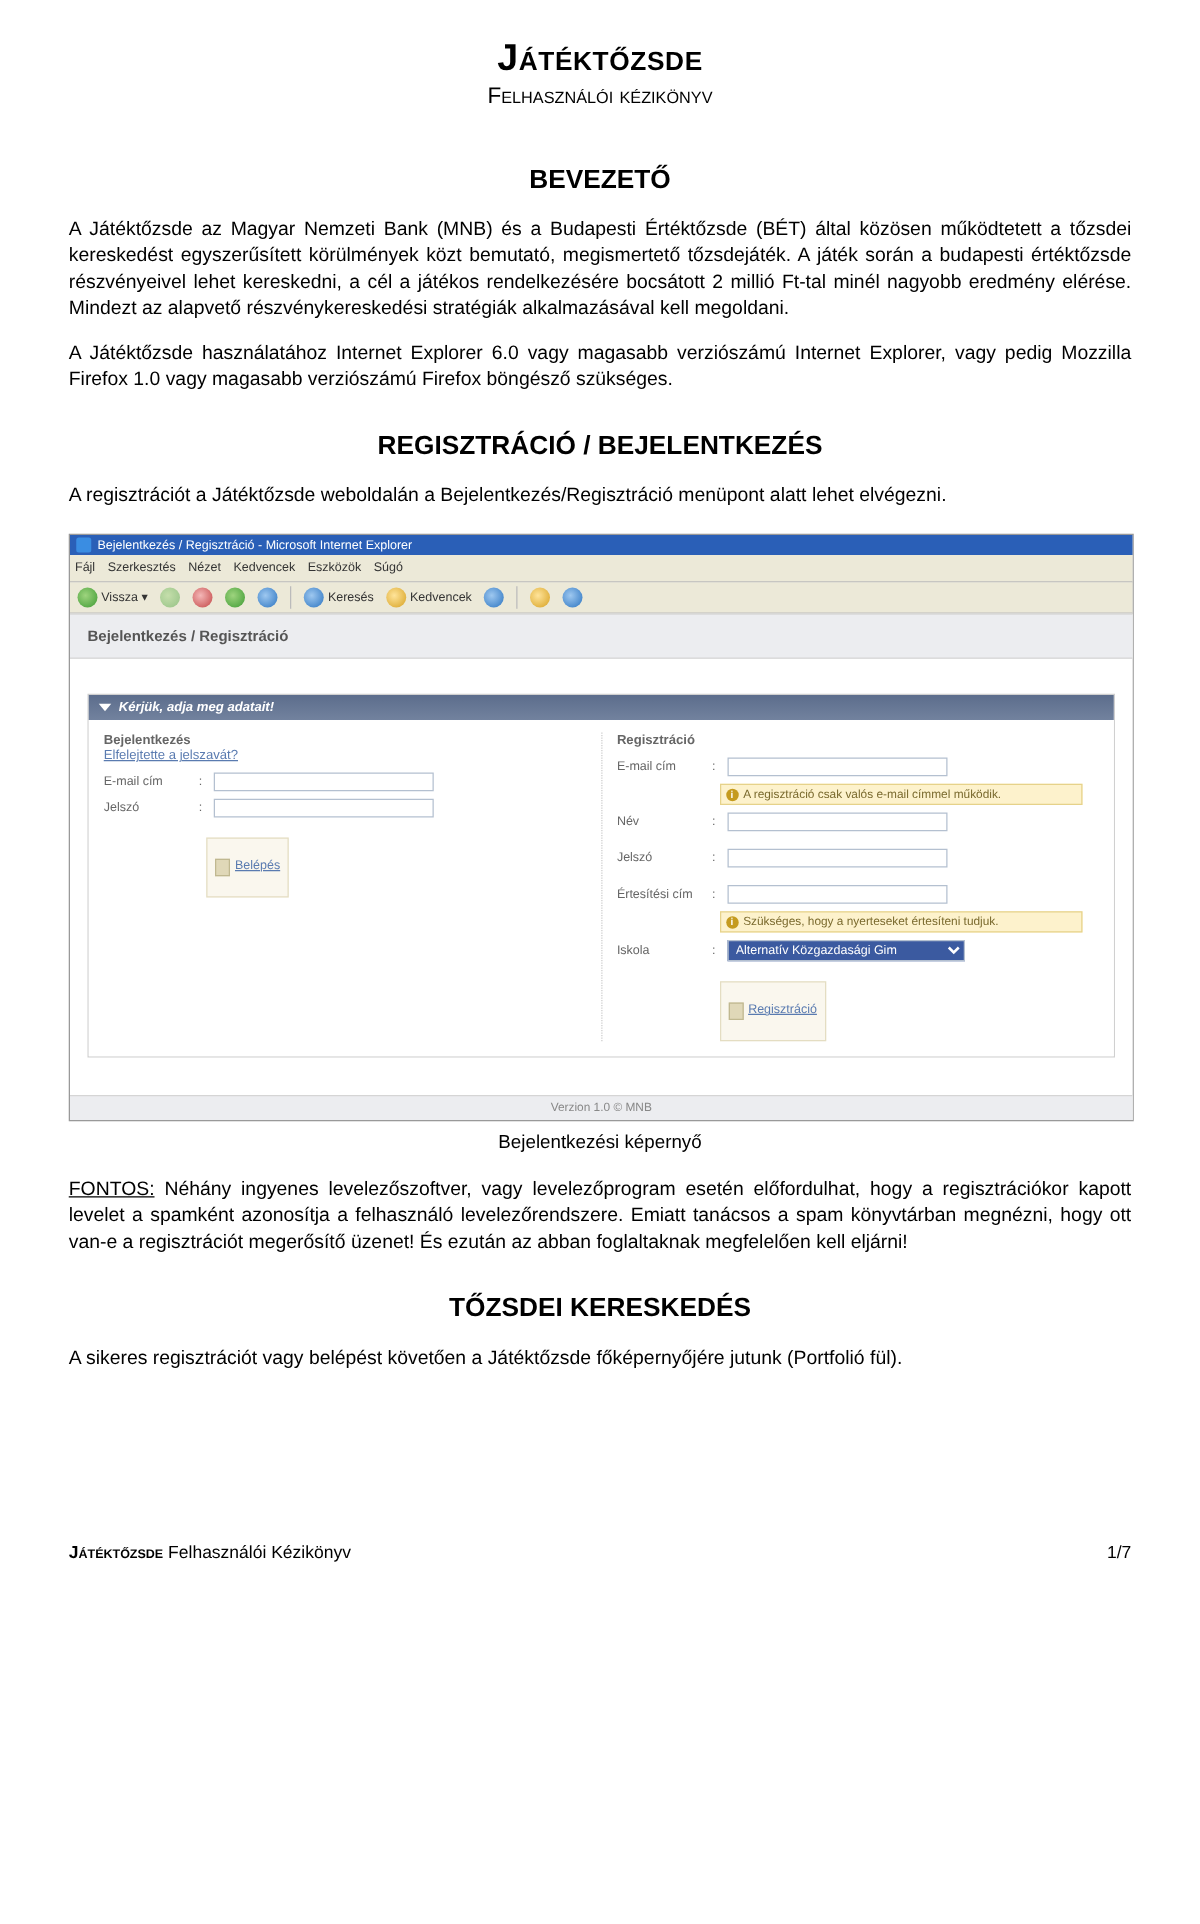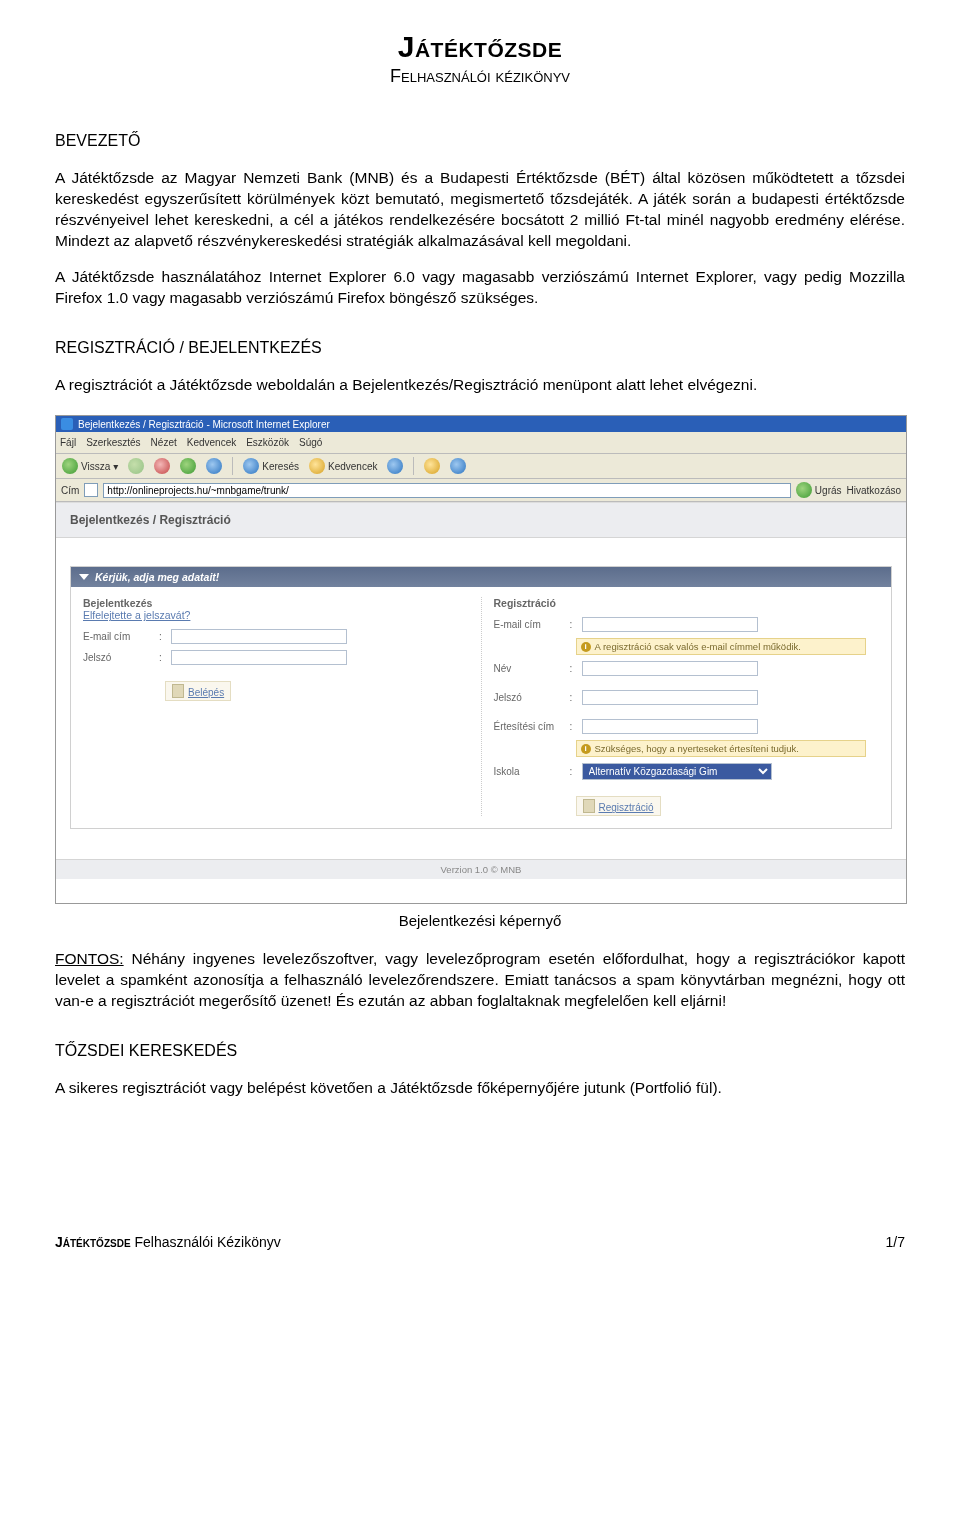--- a/index.html
+++ b/index.html
@@ -21,22 +21,23 @@
     letter-spacing: 0.5px;
     margin: 0;
   }
   .subtitle {
     text-align: center;
     font-size: 18px;
     font-variant: small-caps;
     margin: 2px 0 45px 0;
   }
   .section-heading {
-    font-size: 16px;
-    font-weight: normal;
+    text-align: center;
+    font-size: 21px;
+    font-weight: bold;
     margin: 30px 0 18px 0;
   }
   .body-text {
     font-size: 15.5px;
     line-height: 1.35;
     text-align: justify;
     margin: 0 0 15px 0;
   }
   .strong-underline { text-decoration: underline; }
   .screenshot {
@@ -167,22 +168,22 @@
     margin: 0 0 4px 82px;
     display:flex; align-items:center; gap:4px;
     max-width: 280px;
   }
   .info-box .i-icon {
     display:inline-block; width:10px; height:10px; border-radius:50%;
     background:#c59b1f; color:#fff; font-weight:bold; text-align:center; line-height:10px; font-size:8px;
   }
   .action-link {
     margin: 10px 0 0 82px;
-    display:inline-flex; align-items:flex-end; gap:4px;
-    background:#faf7ee; border:1px solid #e4ddc2; padding:2px 6px;
+    display:inline-flex; align-items:flex-start; gap:4px;
+    background:#faf7ee; border:1px solid #e4ddc2; padding:16px 6px;
     font-size:10px; color:#5a7bb0; text-decoration:underline;
   }
   .action-link .doc-icon {
     display:inline-block; width:10px; height:12px; background:#e0d8b8; border:1px solid #c0b890;
   }
   .ie-statusbar {
     background:#ecedf0; text-align:center; padding:4px;
     font-size:9.5px; color:#888; border-top:1px solid #d5d5d5;
     margin-top:30px;
   }
@@ -241,30 +242,20 @@
       </span>
       <span class="tb-btn">
         <span class="tb-icon star"></span>
         <span>Kedvencek</span>
       </span>
       <span class="tb-icon blue"></span>
       <span class="tb-sep"></span>
       <span class="tb-icon star"></span>
       <span class="tb-icon blue"></span>
     </div>
-    <div class="ie-addressbar">
-      <span>Cím</span>
-      <span style="display:inline-block;width:12px;height:12px;background:#fff;border:1px solid #7f9db9"></span>
-      <input type="text" value="http://onlineprojects.hu/~mnbgame/trunk/" style="">
-      <span class="tb-btn">
-        <span class="tb-icon"></span>
-        <span>Ugrás</span>
-      </span>
-      <span>Hivatkozáso</span>
-    </div>
     <div class="ie-content">
       <div class="content-header">Bejelentkezés / Regisztráció</div>
 
       <div class="form-wrap">
         <div class="form-title">
           <span class="chev"></span>
           <span>Kérjük, adja meg adatait!</span>
         </div>
         <div class="form-body">
           <div class="form-col left">

